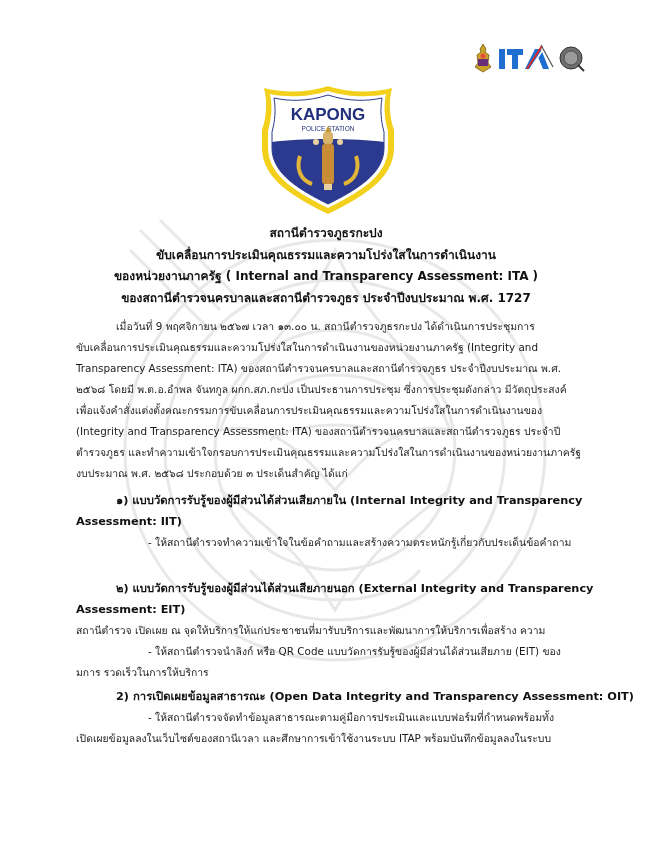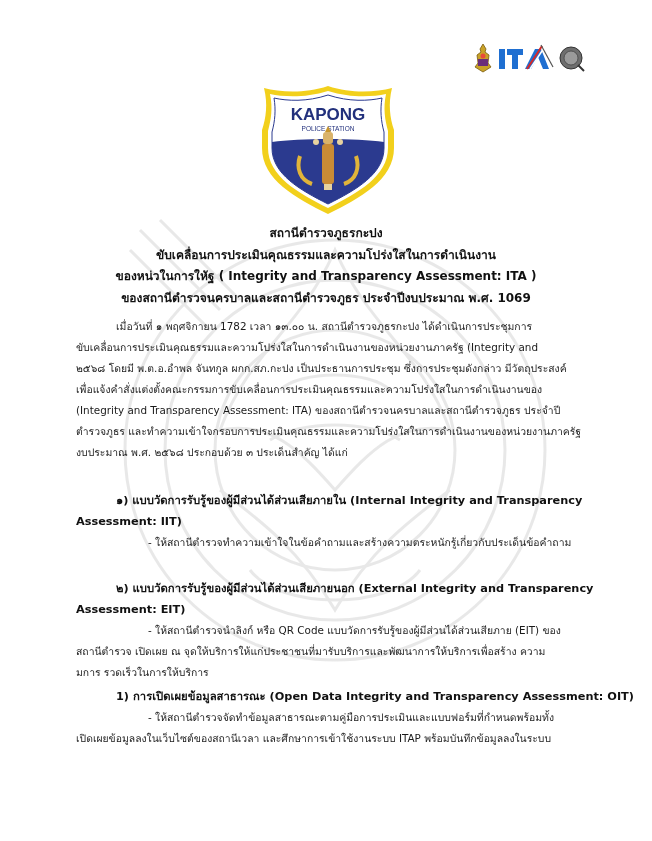--- a/index.html
+++ b/index.html
@@ -85,47 +85,48 @@
       <circle cx="80" cy="58" r="3" fill="#e7d2a0"></circle>
       <rect x="64" y="100" width="8" height="6" fill="#e7d2a0"></rect>
     </g>
     <path d="M40 72 C36 84 40 96 52 100" stroke="#e1b43a" stroke-width="4" fill="none"></path>
     <path d="M96 72 C100 84 96 96 84 100" stroke="#e1b43a" stroke-width="4" fill="none"></path>
   </svg>
 
   <div class="header">
     <div>สถานีตำรวจภูธรกะปง</div>
     <div>ขับเคลื่อนการประเมินคุณธรรมและความโปร่งใสในการดำเนินงาน</div>
-    <div>ของหน่วในการใหัฐ ( Integrity and Transparency Assessment: ITA )</div>
-    <div>ของสถานีตำรวจนครบาลและสถานีตำรวจภูธร ประจำปีงบประมาณ พ.ศ. 1069</div>
+    <div>ของหน่วยงานภาครัฐ ( Internal and Transparency Assessment: ITA )</div>
+    <div>ของสถานีตำรวจนครบาลและสถานีตำรวจภูธร ประจำปีงบประมาณ พ.ศ. 1727</div>
   </div>
 
   <div class="body" style="top:316px;">
-    <span class="line indent1">เมื่อวันที่ ๑ พฤศจิกายน 1782 เวลา ๑๓.๐๐ น. สถานีตำรวจภูธรกะปง ได้ดำเนินการประชุมการ</span>
+    <span class="line indent1">เมื่อวันที่ 9 พฤศจิกายน ๒๕๖๗ เวลา ๑๓.๐๐ น. สถานีตำรวจภูธรกะปง ได้ดำเนินการประชุมการ</span>
     <span class="line">ขับเคลื่อนการประเมินคุณธรรมและความโปร่งใสในการดำเนินงานของหน่วยงานภาครัฐ (Integrity and</span>
+    <span class="line">Transparency Assessment: ITA) ของสถานีตำรวจนครบาลและสถานีตำรวจภูธร ประจำปีงบประมาณ พ.ศ.</span>
     <span class="line">๒๕๖๘ โดยมี พ.ต.อ.อำพล จันทกูล ผกก.สภ.กะปง เป็นประธานการประชุม ซึ่งการประชุมดังกล่าว มีวัตถุประสงค์</span>
     <span class="line">เพื่อแจ้งคำสั่งแต่งตั้งคณะกรรมการขับเคลื่อนการประเมินคุณธรรมและความโปร่งใสในการดำเนินงานของ</span>
     <span class="line">(Integrity and Transparency Assessment: ITA) ของสถานีตำรวจนครบาลและสถานีตำรวจภูธร ประจำปี</span>
     <span class="line">ตำรวจภูธร และทำความเข้าใจกรอบการประเมินคุณธรรมและความโปร่งใสในการดำเนินงานของหน่วยงานภาครัฐ</span>
     <span class="line">งบประมาณ พ.ศ. ๒๕๖๘ ประกอบด้วย ๓ ประเด็นสำคัญ ได้แก่</span>
   </div>
 
   <div class="body" style="top:490px;">
     <span class="line bold indent1">๑) แบบวัดการรับรู้ของผู้มีส่วนได้ส่วนเสียภายใน (Internal Integrity and Transparency</span>
     <span class="line bold">Assessment: IIT)</span>
     <span class="line indent2">- ให้สถานีตำรวจทำความเข้าใจในข้อคำถามและสร้างความตระหนักรู้เกี่ยวกับประเด็นข้อคำถาม</span>
   </div>
 
   <div class="body" style="top:578px;">
     <span class="line bold indent1">๒) แบบวัดการรับรู้ของผู้มีส่วนได้ส่วนเสียภายนอก (External Integrity and Transparency</span>
     <span class="line bold">Assessment: EIT)</span>
+    <span class="line">สถานีตำรวจ เปิดเผย ณ จุดให้บริการให้แก่ประชาชนที่มารับบริการและพัฒนาการให้บริการเพื่อสร้าง ความ</span>
     <span class="line indent2">- ให้สถานีตำรวจนำลิงก์ หรือ QR Code แบบวัดการรับรู้ของผู้มีส่วนได้ส่วนเสียภาย (EIT) ของ</span>
-    <span class="line">สถานีตำรวจ เปิดเผย ณ จุดให้บริการให้แก่ประชาชนที่มารับบริการและพัฒนาการให้บริการเพื่อสร้าง ความ</span>
     <span class="line">มการ รวดเร็วในการให้บริการ</span>
   </div>
 
   <div class="body" style="top:686px;">
-    <span class="line bold indent1">1) การเปิดเผยข้อมูลสาธารณะ (Open Data Integrity and Transparency Assessment: OIT)</span>
+    <span class="line bold indent1">2) การเปิดเผยข้อมูลสาธารณะ (Open Data Integrity and Transparency Assessment: OIT)</span>
     <span class="line indent2">- ให้สถานีตำรวจจัดทำข้อมูลสาธารณะตามคู่มือการประเมินและแบบฟอร์มที่กำหนดพร้อมทั้ง</span>
     <span class="line">เปิดเผยข้อมูลลงในเว็บไซต์ของสถานีเวลา และศึกษาการเข้าใช้งานระบบ ITAP พร้อมบันทึกข้อมูลลงในระบบ</span>
   </div>
 
 </div>
 
 </body></html>

